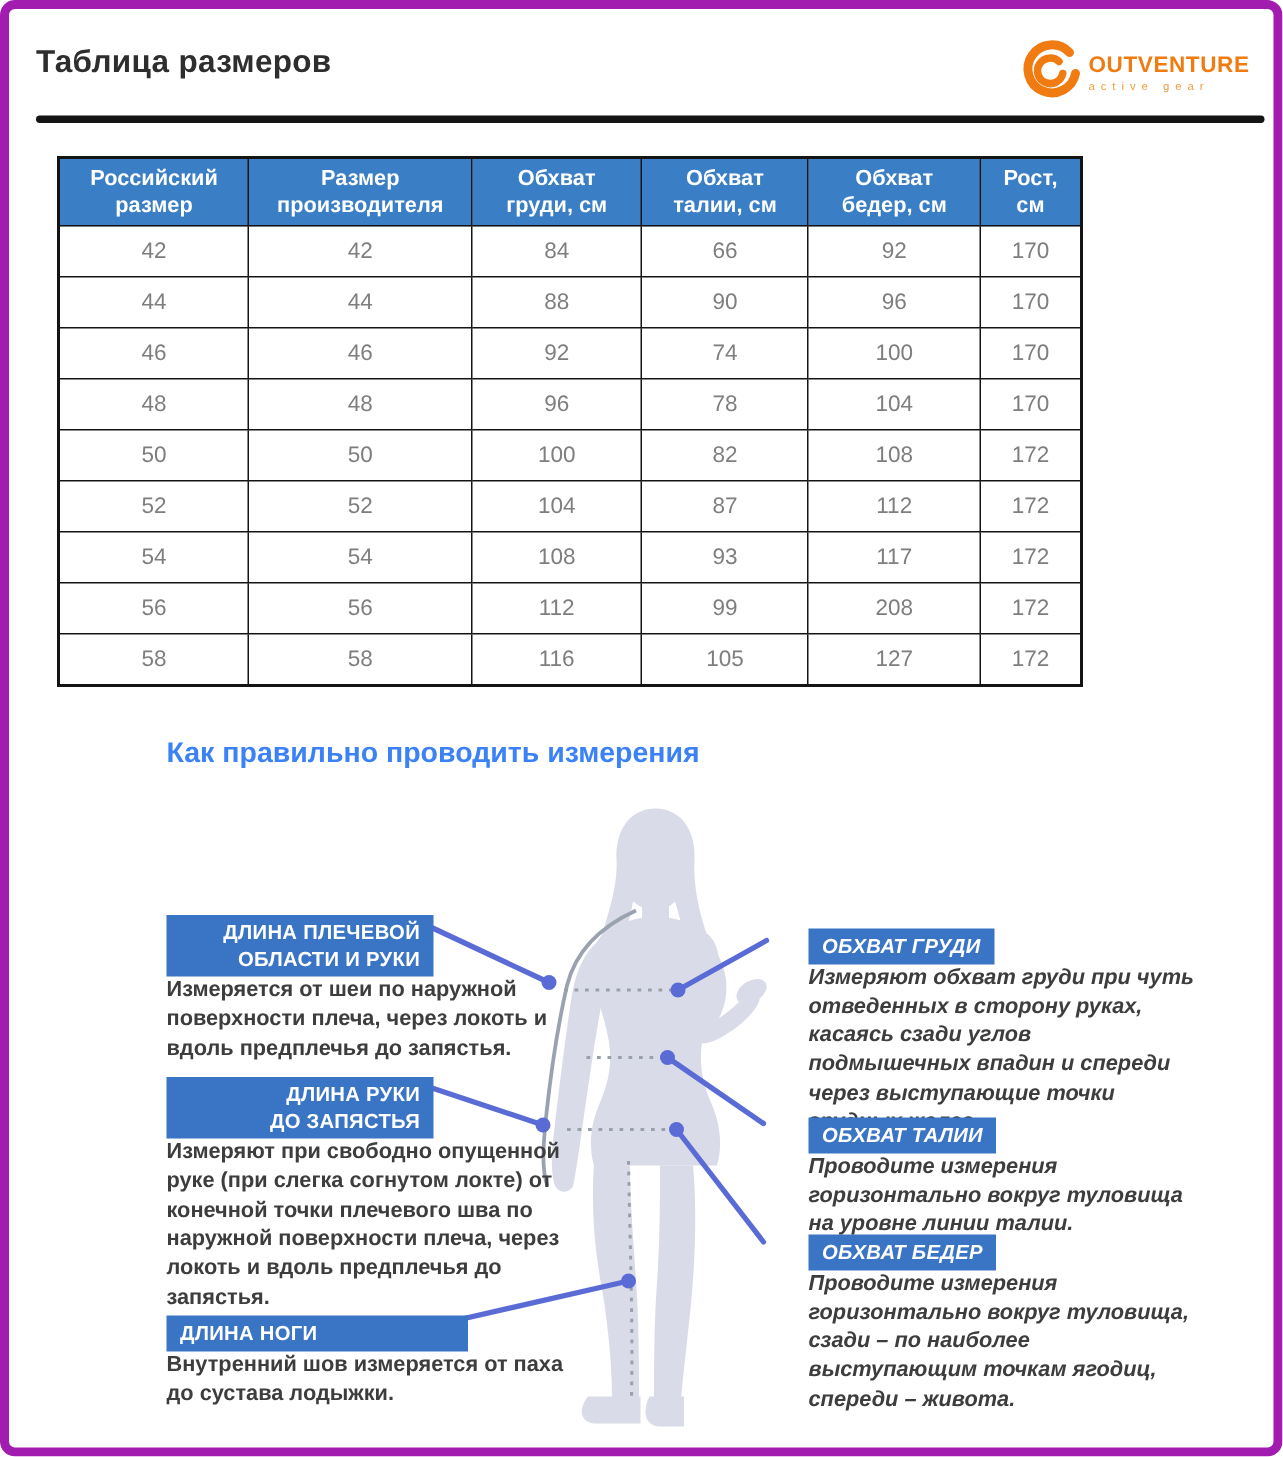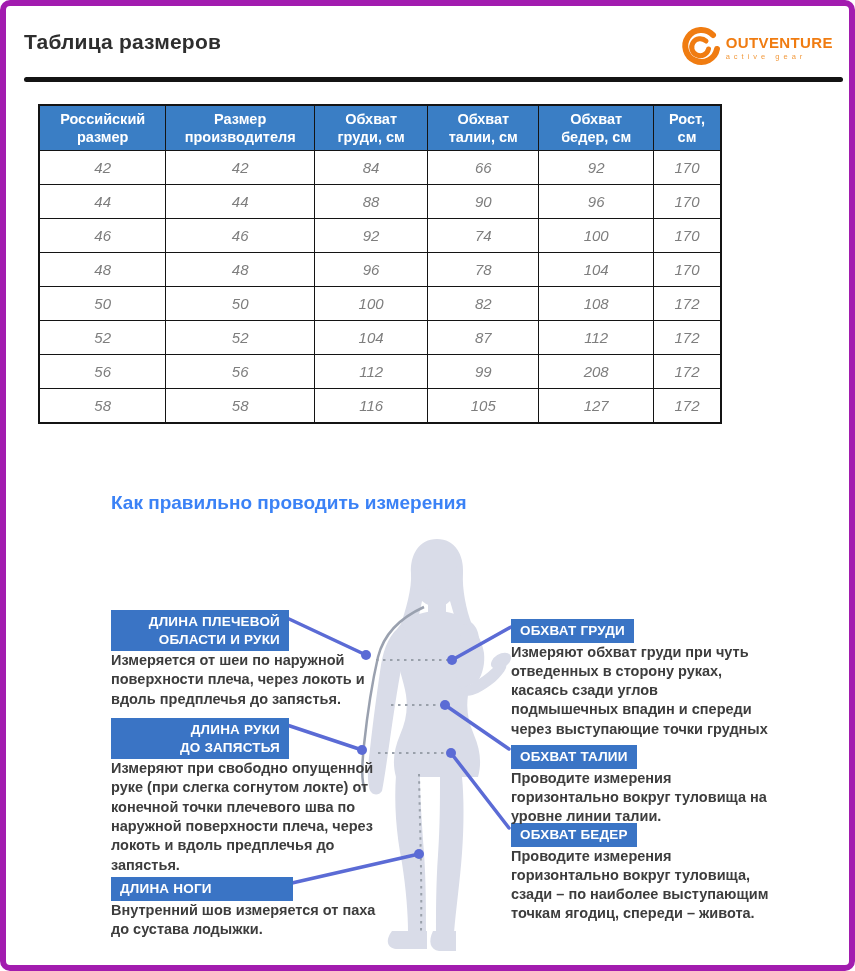--- a/index.html
+++ b/index.html
@@ -24,42 +24,42 @@
     position:absolute; left:16px; top:98px; width:684px;
     border-collapse:collapse; table-layout:fixed;
     border:2.5px solid #141414;
     margin-left:16px;
   }
   .size-table th, .size-table td { border:1.5px solid #141414; text-align:center; vertical-align:middle; }
   .size-table th {
     background:#3a7ec5; color:#ffffff; font-size:14.5px; font-weight:700;
     padding:4px 10px; line-height:1.25;
   }
-  .size-table td { font-size:15px; color:#7e7e7e; padding:8px 4px; background:#fff;font-style:italic; }
+  .size-table td { font-size:15px; color:#7e7e7e; padding:8px 4px; background:#fff; }
   
   .section-title {
     position:absolute; left:105px; top:486px;
     font-size:19px; font-weight:700; color:#3b82f6;
   }
   
   .diagram-svg { position:absolute; left:0; top:520px; width:855px; height:451px; }
   .m-block { position:absolute; }
   .m-label {
     display:inline-block; background:#3a74c5; color:#ffffff;
     font-size:13.5px; font-weight:700; line-height:1.3;
     padding:3px 9px; white-space:pre-line; letter-spacing:.2px;
   }
   .w-lg { width:178px;text-align:right; }
-  .w-leg { width:182px; }
+  .w-leg { width:201px; }
   .m-text {
     font-size:14.5px; font-weight:700; color:#3d3d3d; line-height:1.33;
   }
   .left-col { left:105px; }
   .left-col .m-text { width:268px; }
-  .right-col { left:505px; }
+  .right-col { left:533px;font-style:italic; }
   .right-col .m-text { width:258px; }
 </style>
 </head>
 <body>
 
 <div class="page">
 
   <div class="page-title">Таблица размеров</div>
 
   <div class="logo">
@@ -136,20 +136,28 @@
         <td>82</td>
         <td>108</td>
         <td>172</td>
       </tr>
       <tr>
         <td>52</td>
         <td>52</td>
         <td>104</td>
         <td>87</td>
         <td>112</td>
+        <td>172</td>
+      </tr>
+      <tr>
+        <td>54</td>
+        <td>54</td>
+        <td>108</td>
+        <td>93</td>
+        <td>117</td>
         <td>172</td>
       </tr>
       <tr>
         <td>56</td>
         <td>56</td>
         <td>112</td>
         <td>99</td>
         <td>208</td>
         <td>172</td>
       </tr>

